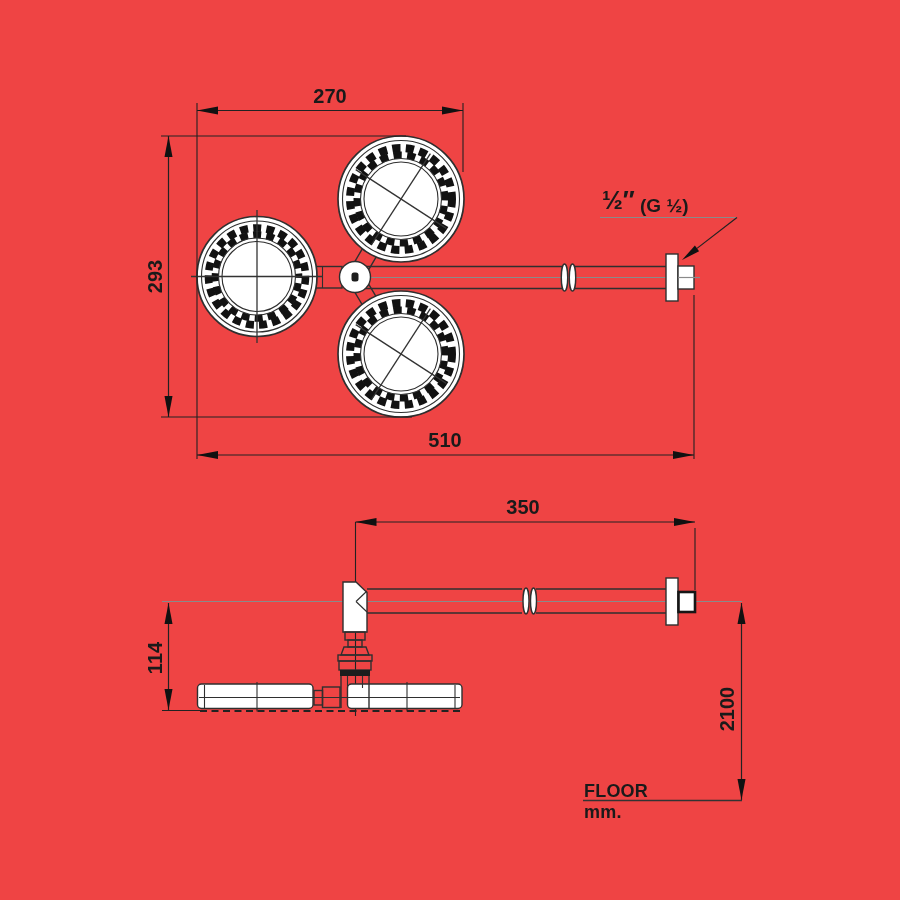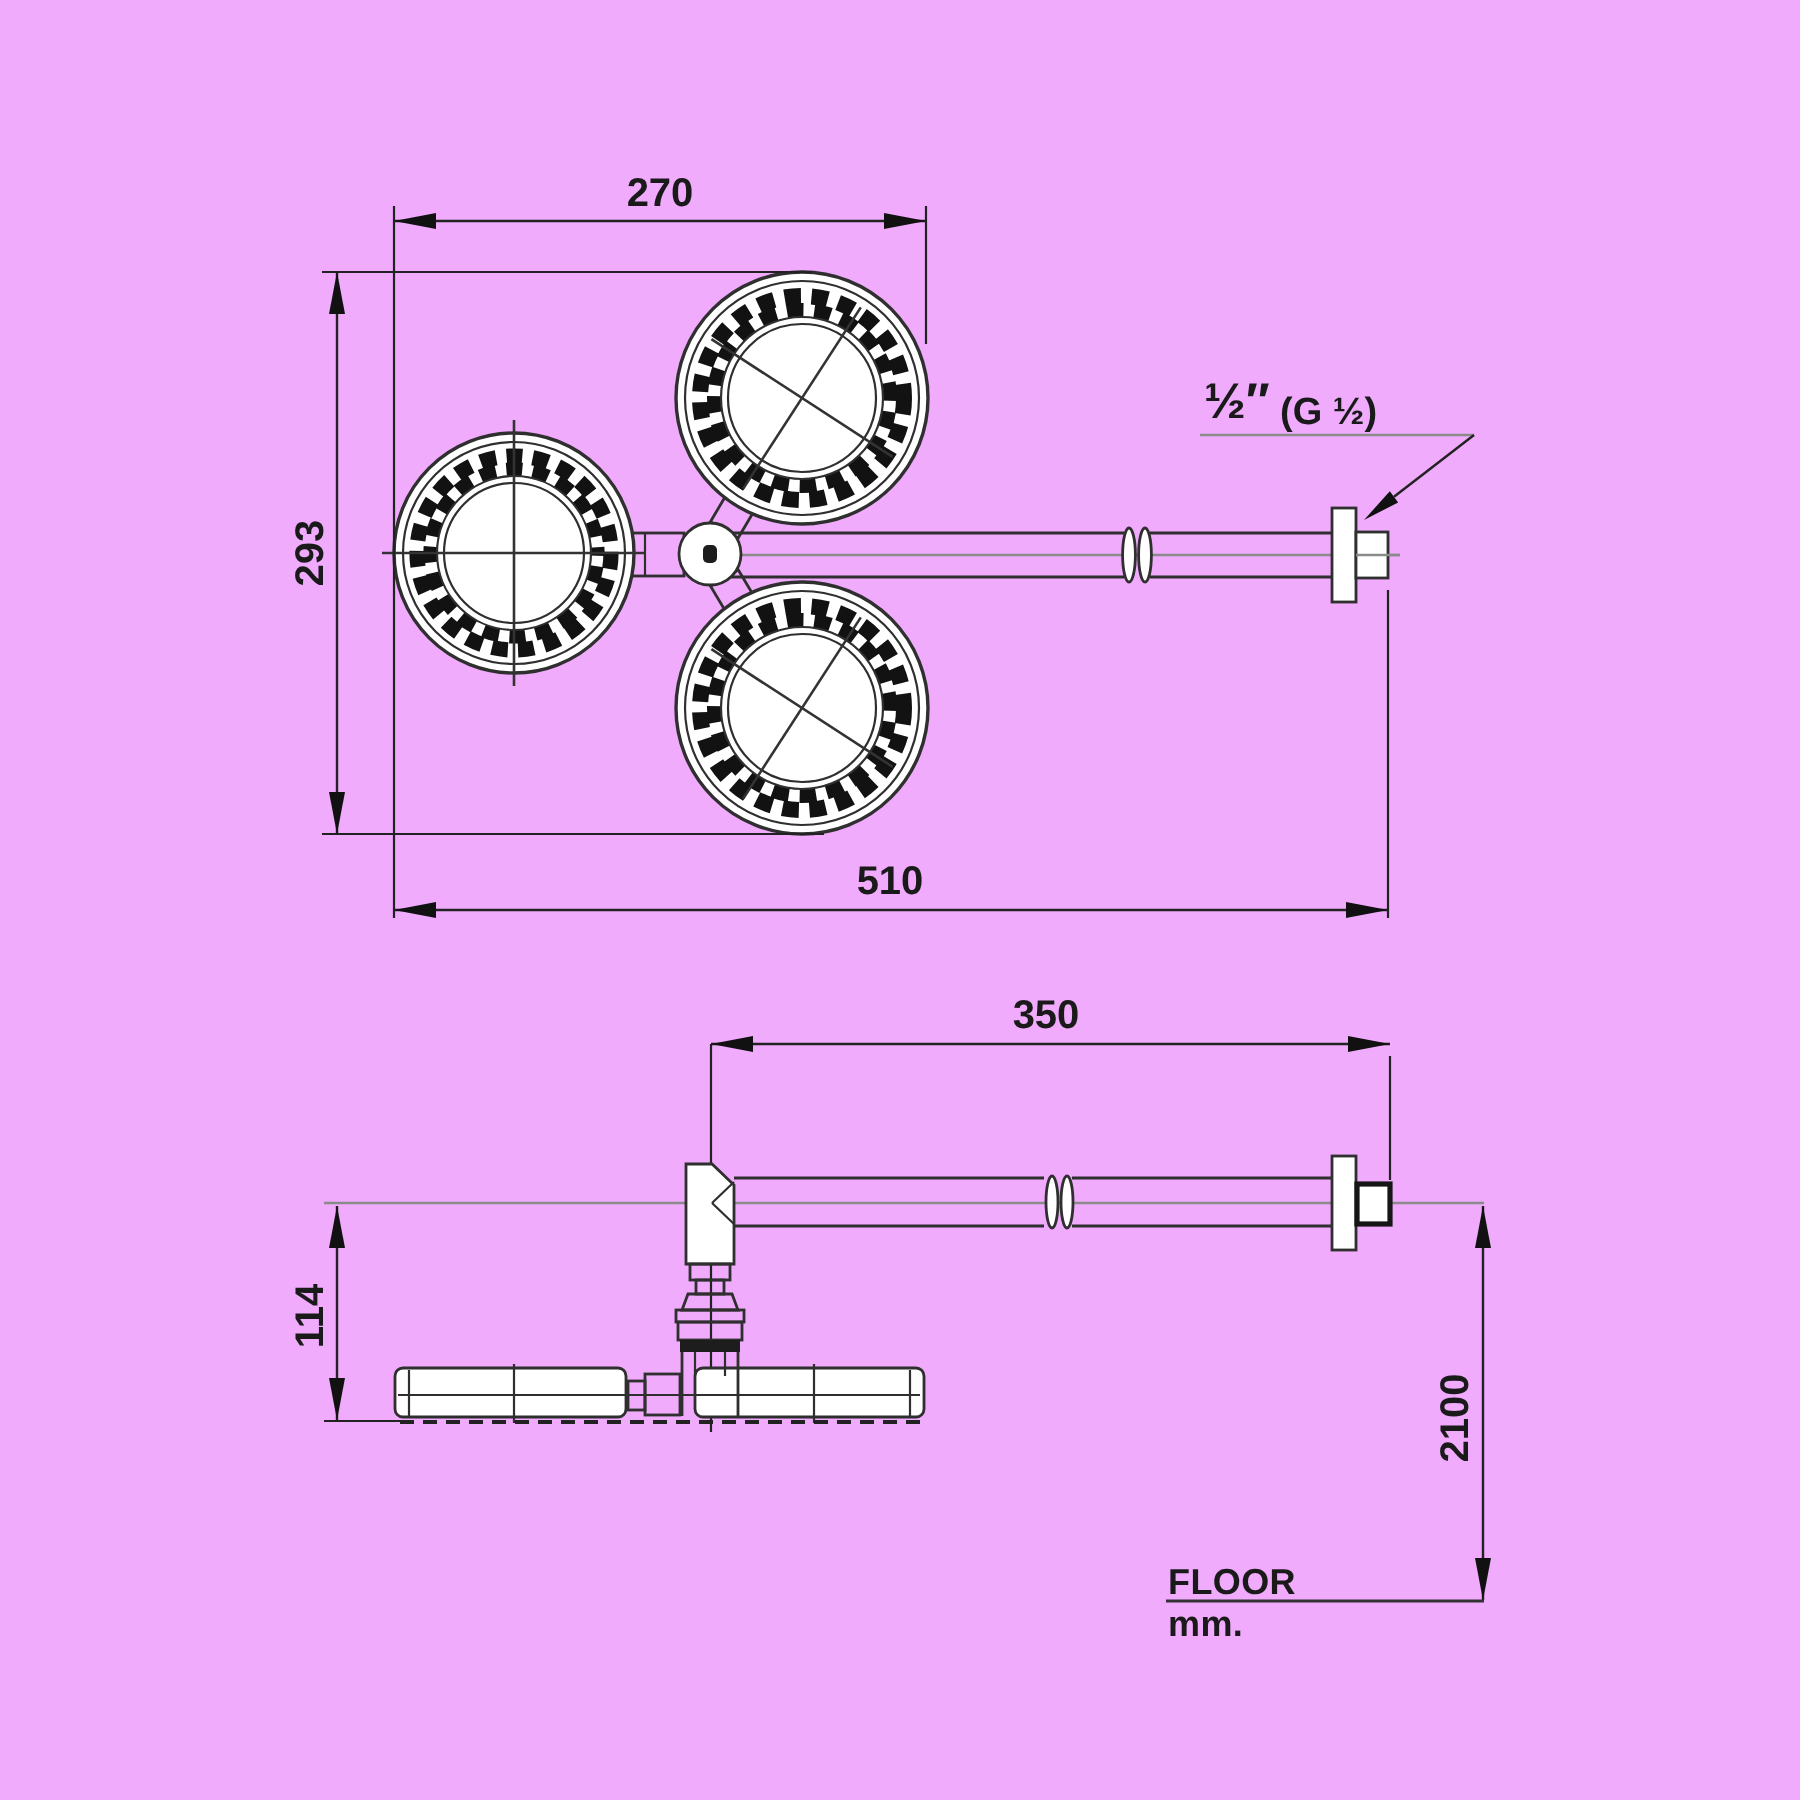--- a/index.html
+++ b/index.html
@@ -1,16 +1,16 @@
 <!DOCTYPE html>
 <html><head>
 <meta charset="utf-8">
 <style>
   html,body{margin:0;padding:0;background:#ffffff;}
-  .stage{position:relative;width:900px;height:900px;background:#f0abfc;overflow:hidden;
+  .stage{position:relative;width:900px;height:900px;background:#ef4444;overflow:hidden;
          font-family:"Liberation Sans",sans-serif;}
   svg{position:absolute;left:0;top:0;}
   text{font-family:"Liberation Sans","DejaVu Sans",sans-serif;fill:#1a1a1a;}
   .dim-num{font-size:20px;font-weight:700;}
   .callout-big{font-size:25px;font-weight:700;}
   .callout-small{font-size:19px;font-weight:700;}
   .floor-txt{font-size:18px;font-weight:700;letter-spacing:0.2px;}
   .outline{stroke:#2f2f2f;stroke-width:1.4;fill:none;}
   .outline-fill{stroke:#2f2f2f;stroke-width:1.4;fill:#ffffff;}
   .thin{stroke:#2f2f2f;stroke-width:1.1;fill:none;}

